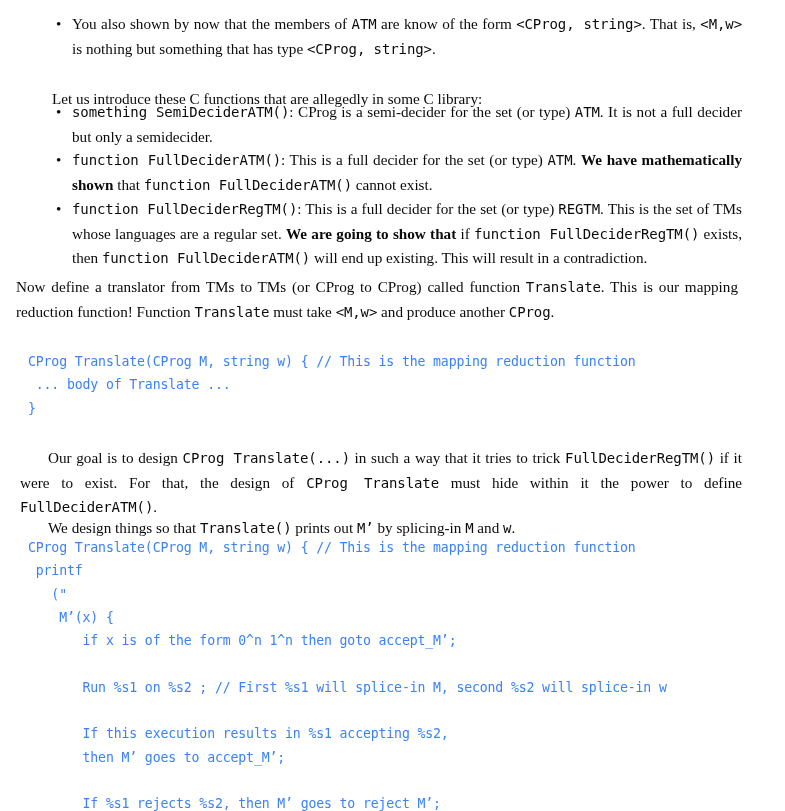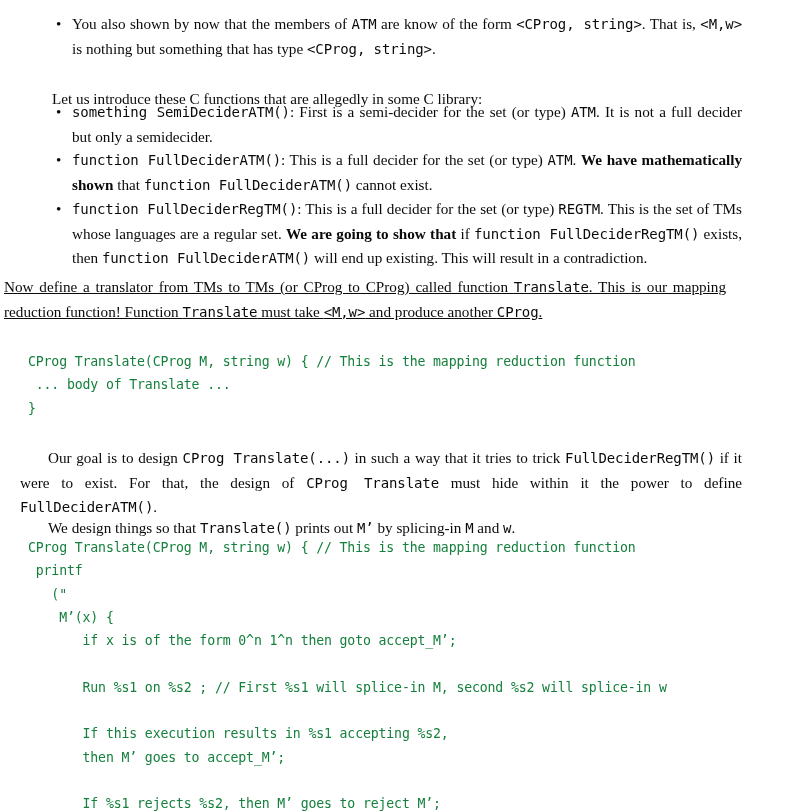--- a/index.html
+++ b/index.html
@@ -61,34 +61,34 @@
   }
 
   .region {
     position: absolute;
   }
 
   
   #intro-bullet-block  { left: 52px;  top: 12px;  width: 690px; }
   #lead-in-paragraph   { left: 52px;  top: 76px;  width: 690px; }
   #functions-list      { left: 52px;  top: 100px; width: 690px; }
-  #translate-paragraph { left: 4px;  top: 264px; width: 722px; text-decoration: underline; }
+  #translate-paragraph { left: 16px;  top: 264px; width: 722px; }
 
   #code-block-1        { left: 28px;  top: 350px; width: 740px; }
   #goal-paragraph      { left: 20px;  top: 435px; width: 722px; }
   #design-paragraph    { left: 20px;  top: 505px; width: 722px; }
   #code-block-2        { left: 28px;  top: 536px; width: 740px; }
 
   pre.code {
     margin: 0;
     font-family: "DejaVu Sans Mono", "Liberation Mono", monospace;
     font-size: 13.2px;
     line-height: 23.3px;
     white-space: pre;
-    color: #15803d;
+    color: #3b82f6;
     letter-spacing: -0.15px;
   }
 
   .indent-first {
     text-indent: 28px;
   }
   .noindent {
     text-indent: 0;
   }
 </style>
@@ -105,21 +105,21 @@
       </li>
     </ul>
   </div>
 
   <div class="region body-text noindent" id="lead-in-paragraph">Let us introduce these C functions that are allegedly in some C library:</div>
 
   <div class="region" id="functions-list">
     <ul class="list body-text">
       <li>
         <span class="bullet">•</span>
-        <span class="rich"><tt>something SemiDeciderATM()</tt><span>: First is a semi-decider for the set (or type) </span><tt>ATM</tt><span>. It is not a full decider but only a semidecider.</span></span>
+        <span class="rich"><tt>something SemiDeciderATM()</tt><span>: CProg is a semi-decider for the set (or type) </span><tt>ATM</tt><span>. It is not a full decider but only a semidecider.</span></span>
       </li>
       <li>
         <span class="bullet">•</span>
         <span class="rich"><tt>function FullDeciderATM()</tt><span>: This is a full decider for the set (or type) </span><tt>ATM</tt><span>. </span><b>We have mathematically shown</b><span> that </span><tt>function FullDeciderATM()</tt><span> cannot exist.</span></span>
       </li>
       <li>
         <span class="bullet">•</span>
         <span class="rich"><tt>function FullDeciderRegTM()</tt><span>: This is a full decider for the set (or type) </span><tt>REGTM</tt><span>. This is the set of TMs whose languages are a regular set. </span><b>We are going to show that</b><span> if </span><tt>function FullDeciderRegTM()</tt><span> exists, then </span><tt>function FullDeciderATM()</tt><span> will end up existing. This will result in a contradiction.</span></span>
       </li>
     </ul>

